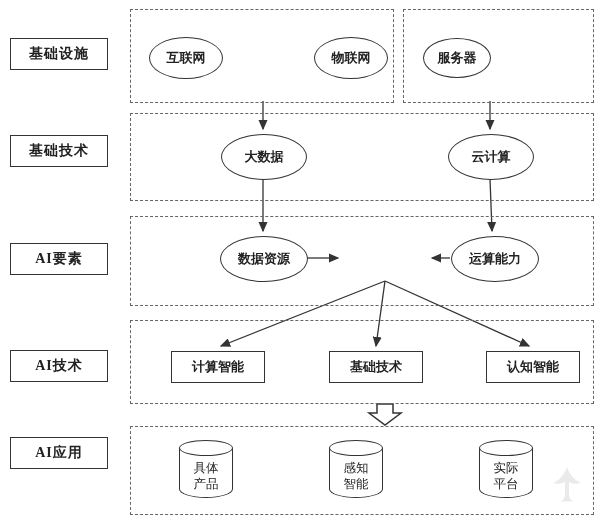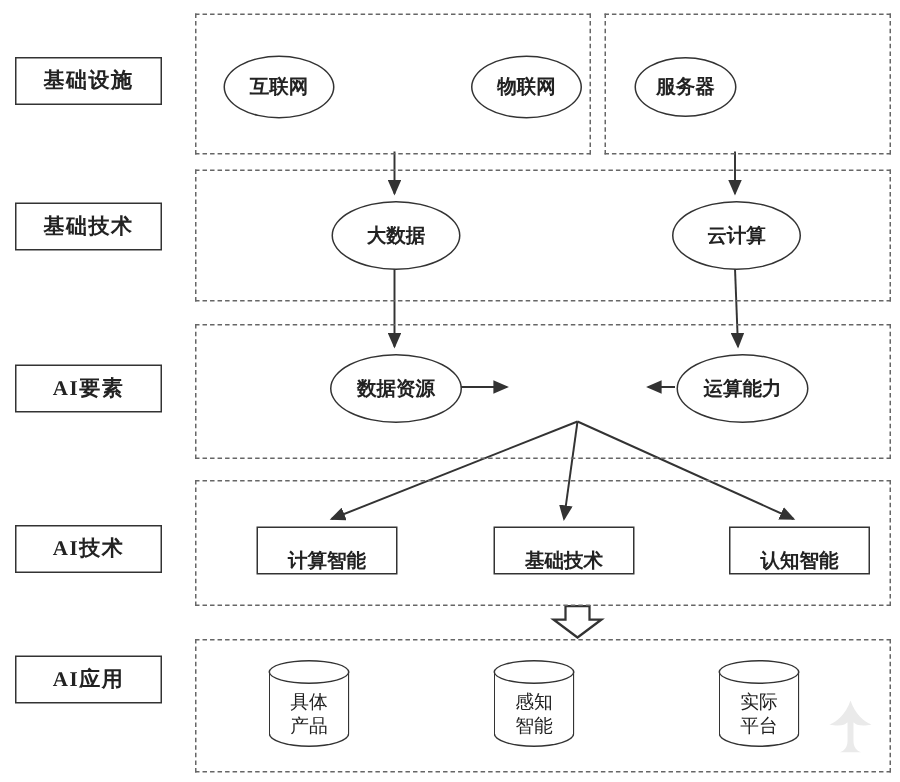--- a/index.html
+++ b/index.html
@@ -15,21 +15,21 @@
     font-size:14px; font-weight:bold; letter-spacing:1px;
   }
   .dashed-box { position:absolute; border:1.5px dashed #666; }
   .ellipse {
     position:absolute; border:1.5px solid #333; border-radius:50%;
     background:#fff; display:flex; align-items:center; justify-content:center;
   }
   .lbl { font-size:13px; font-weight:bold; text-align:center; line-height:1.25; }
   .rect-node {
     position:absolute; width:92px; height:30px; border:1.5px solid #333;
-    background:#fff; display:flex; align-items:flex-end; justify-content:center;
+    background:#fff; display:flex; align-items:center; justify-content:center;
   }
   .cylinder { position:absolute; width:54px; height:58px; }
   .cyl-top {
     position:absolute; top:0; left:0; right:0; height:16px;
     border:1.5px solid #333; border-radius:50%; background:#fff; box-sizing:border-box; z-index:2;
   }
   .cyl-body {
     position:absolute; top:8px; left:0; right:0; bottom:0;
     border:1.5px solid #333; border-top:none; box-sizing:border-box;
     border-radius:0 0 50% 50% / 0 0 9px 9px; background:#fff; z-index:1;

